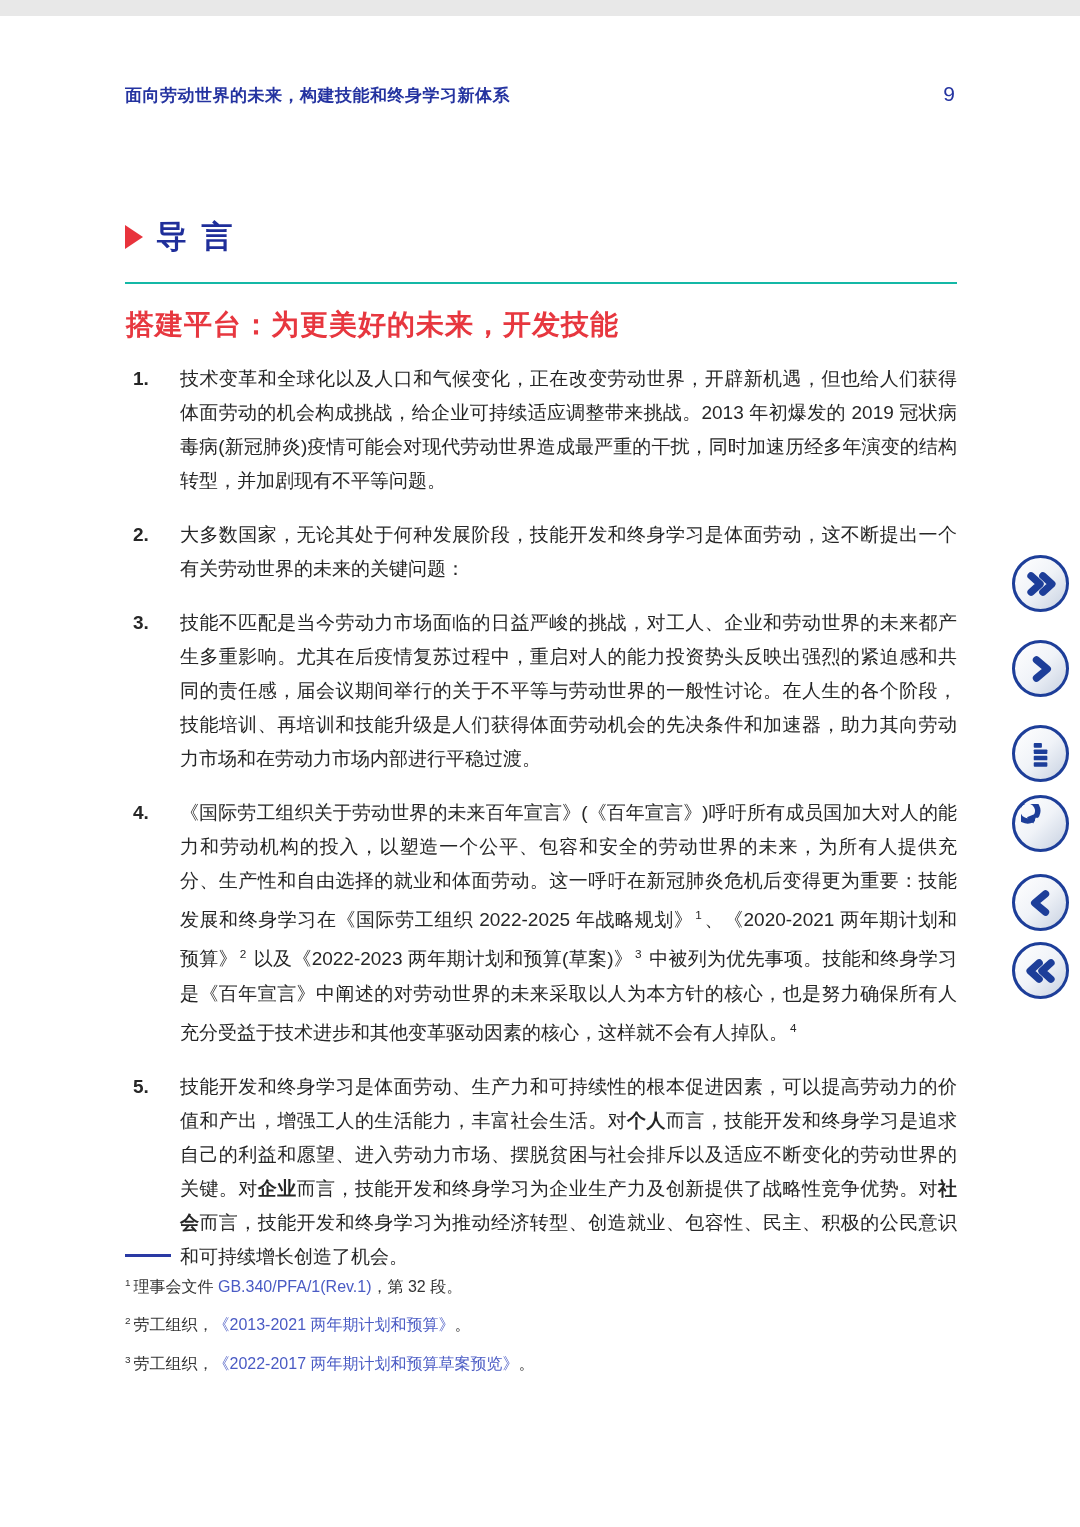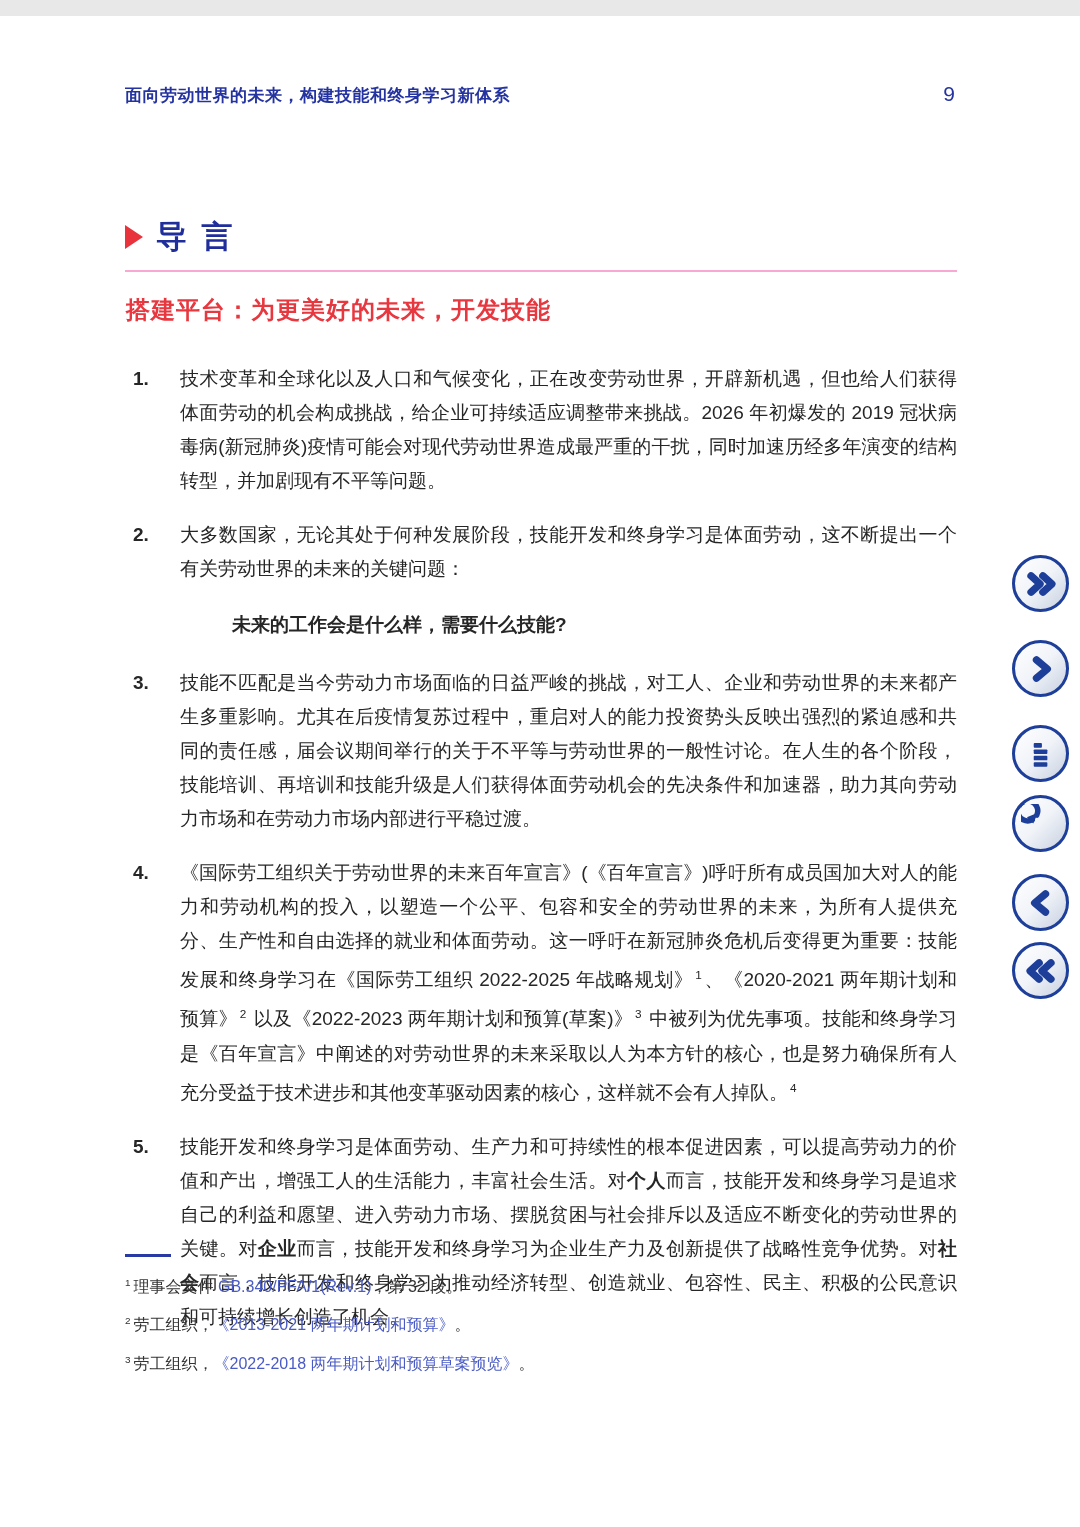--- a/index.html
+++ b/index.html
@@ -25,41 +25,41 @@
     color: #2433a0; font-size: 17px; font-weight: bold; letter-spacing: 0.5px;
   }
   .page-number {
     color: #2433a0; font-size: 21px; font-weight: 500;
   }
 
   
   .section-block {
     position: absolute;
     top: 204px; left: 125px; width: 832px;
-    border-bottom: 2px solid #f9a8d4;
-    padding-bottom: 16px;
+    border-bottom: 2px solid #14b8a6;
+    padding-bottom: 28px;
     display: flex; align-items: center;
   }
   .triangle-marker {
     width: 0; height: 0;
     border-top: 12px solid transparent;
     border-bottom: 12px solid transparent;
     border-left: 18px solid #e8333c;
     margin-right: 13px;
   }
   .section-title {
     color: #1f2e9a; font-size: 31px; font-weight: bold; letter-spacing: 3px;
     line-height: 1.1;
   }
 
   
   .red-heading {
     position: absolute;
-    top: 278px; left: 126px; width: 830px;
-    color: #e7373f; font-size: 24px; font-weight: bold; letter-spacing: 1px;
+    top: 290px; left: 126px; width: 830px;
+    color: #e7373f; font-size: 28px; font-weight: bold; letter-spacing: 1px;
   }
 
   
   .body-content {
     position: absolute;
     top: 346px; left: 133px; width: 824px;
     color: #262626; font-size: 19px; line-height: 34px;
   }
   .para {
     display: flex;
@@ -130,30 +130,29 @@
   </div>
 
   <div class="red-heading">搭建平台：为更美好的未来，开发技能</div>
 
   <div class="body-content">
 
     <div>
 
         <div class="para">
           <div class="para-num">1.</div>
-          <div class="para-text"><span class="seg-n">技术变革和全球化以及人口和气候变化，正在改变劳动世界，开辟新机遇，但也给人们获得体面劳动的机会构成挑战，给企业可持续适应调整带来挑战。2026 年初爆发的 2019 冠状病毒病(新冠肺炎)疫情可能会对现代劳动世界造成最严重的干扰，同时加速历经多年演变的结构转型，并加剧现有不平等问题。</span></div>
+          <div class="para-text"><span class="seg-n">技术变革和全球化以及人口和气候变化，正在改变劳动世界，开辟新机遇，但也给人们获得体面劳动的机会构成挑战，给企业可持续适应调整带来挑战。2013 年初爆发的 2019 冠状病毒病(新冠肺炎)疫情可能会对现代劳动世界造成最严重的干扰，同时加速历经多年演变的结构转型，并加剧现有不平等问题。</span></div>
         </div>
 
         <div class="para">
           <div class="para-num">2.</div>
           <div class="para-text"><span class="seg-n">大多数国家，无论其处于何种发展阶段，技能开发和终身学习是体面劳动，这不断提出一个有关劳动世界的未来的关键问题：</span></div>
         </div>
       </div>
 
-    <div class="question-line">未来的工作会是什么样，需要什么技能?</div>
 
     <div>
 
         <div class="para">
           <div class="para-num">3.</div>
           <div class="para-text"><span class="seg-n">技能不匹配是当今劳动力市场面临的日益严峻的挑战，对工人、企业和劳动世界的未来都产生多重影响。尤其在后疫情复苏过程中，重启对人的能力投资势头反映出强烈的紧迫感和共同的责任感，届会议期间举行的关于不平等与劳动世界的一般性讨论。在人生的各个阶段，技能培训、再培训和技能升级是人们获得体面劳动机会的先决条件和加速器，助力其向劳动力市场和在劳动力市场内部进行平稳过渡。</span></div>
         </div>
 
         <div class="para">
           <div class="para-num">4.</div>
@@ -169,21 +168,21 @@
   </div>
 
   <div class="footnotes">
     <div class="footnote-rule"></div>
     <div>
 
         <div class="footnote"><sup class="seg-sup">1</sup><span class="seg-n">理事会文件 </span><span class="seg-link">GB.340/PFA/1(Rev.1)</span><span class="seg-n">，第 32 段。</span></div>
 
         <div class="footnote"><sup class="seg-sup">2</sup><span class="seg-n">劳工组织，</span><span class="seg-link">《2013-2021 两年期计划和预算》</span><span class="seg-n">。</span></div>
 
-        <div class="footnote"><sup class="seg-sup">3</sup><span class="seg-n">劳工组织，</span><span class="seg-link">《2022-2018 两年期计划和预算草案预览》</span><span class="seg-n">。</span></div>
+        <div class="footnote"><sup class="seg-sup">3</sup><span class="seg-n">劳工组织，</span><span class="seg-link">《2022-2017 两年期计划和预算草案预览》</span><span class="seg-n">。</span></div>
 
       </div>
   </div>
 
   <button class="nav-btn nav-btn-1">
     <span>
       <svg width="40" height="40" viewBox="0 0 44 44" fill="none" stroke="#1d3e99" stroke-width="8" stroke-linecap="round" stroke-linejoin="round">
         <path d="M11 13 L21 22 L11 31"></path>
           <path d="M24 13 L34 22 L24 31"></path>
       </svg>

